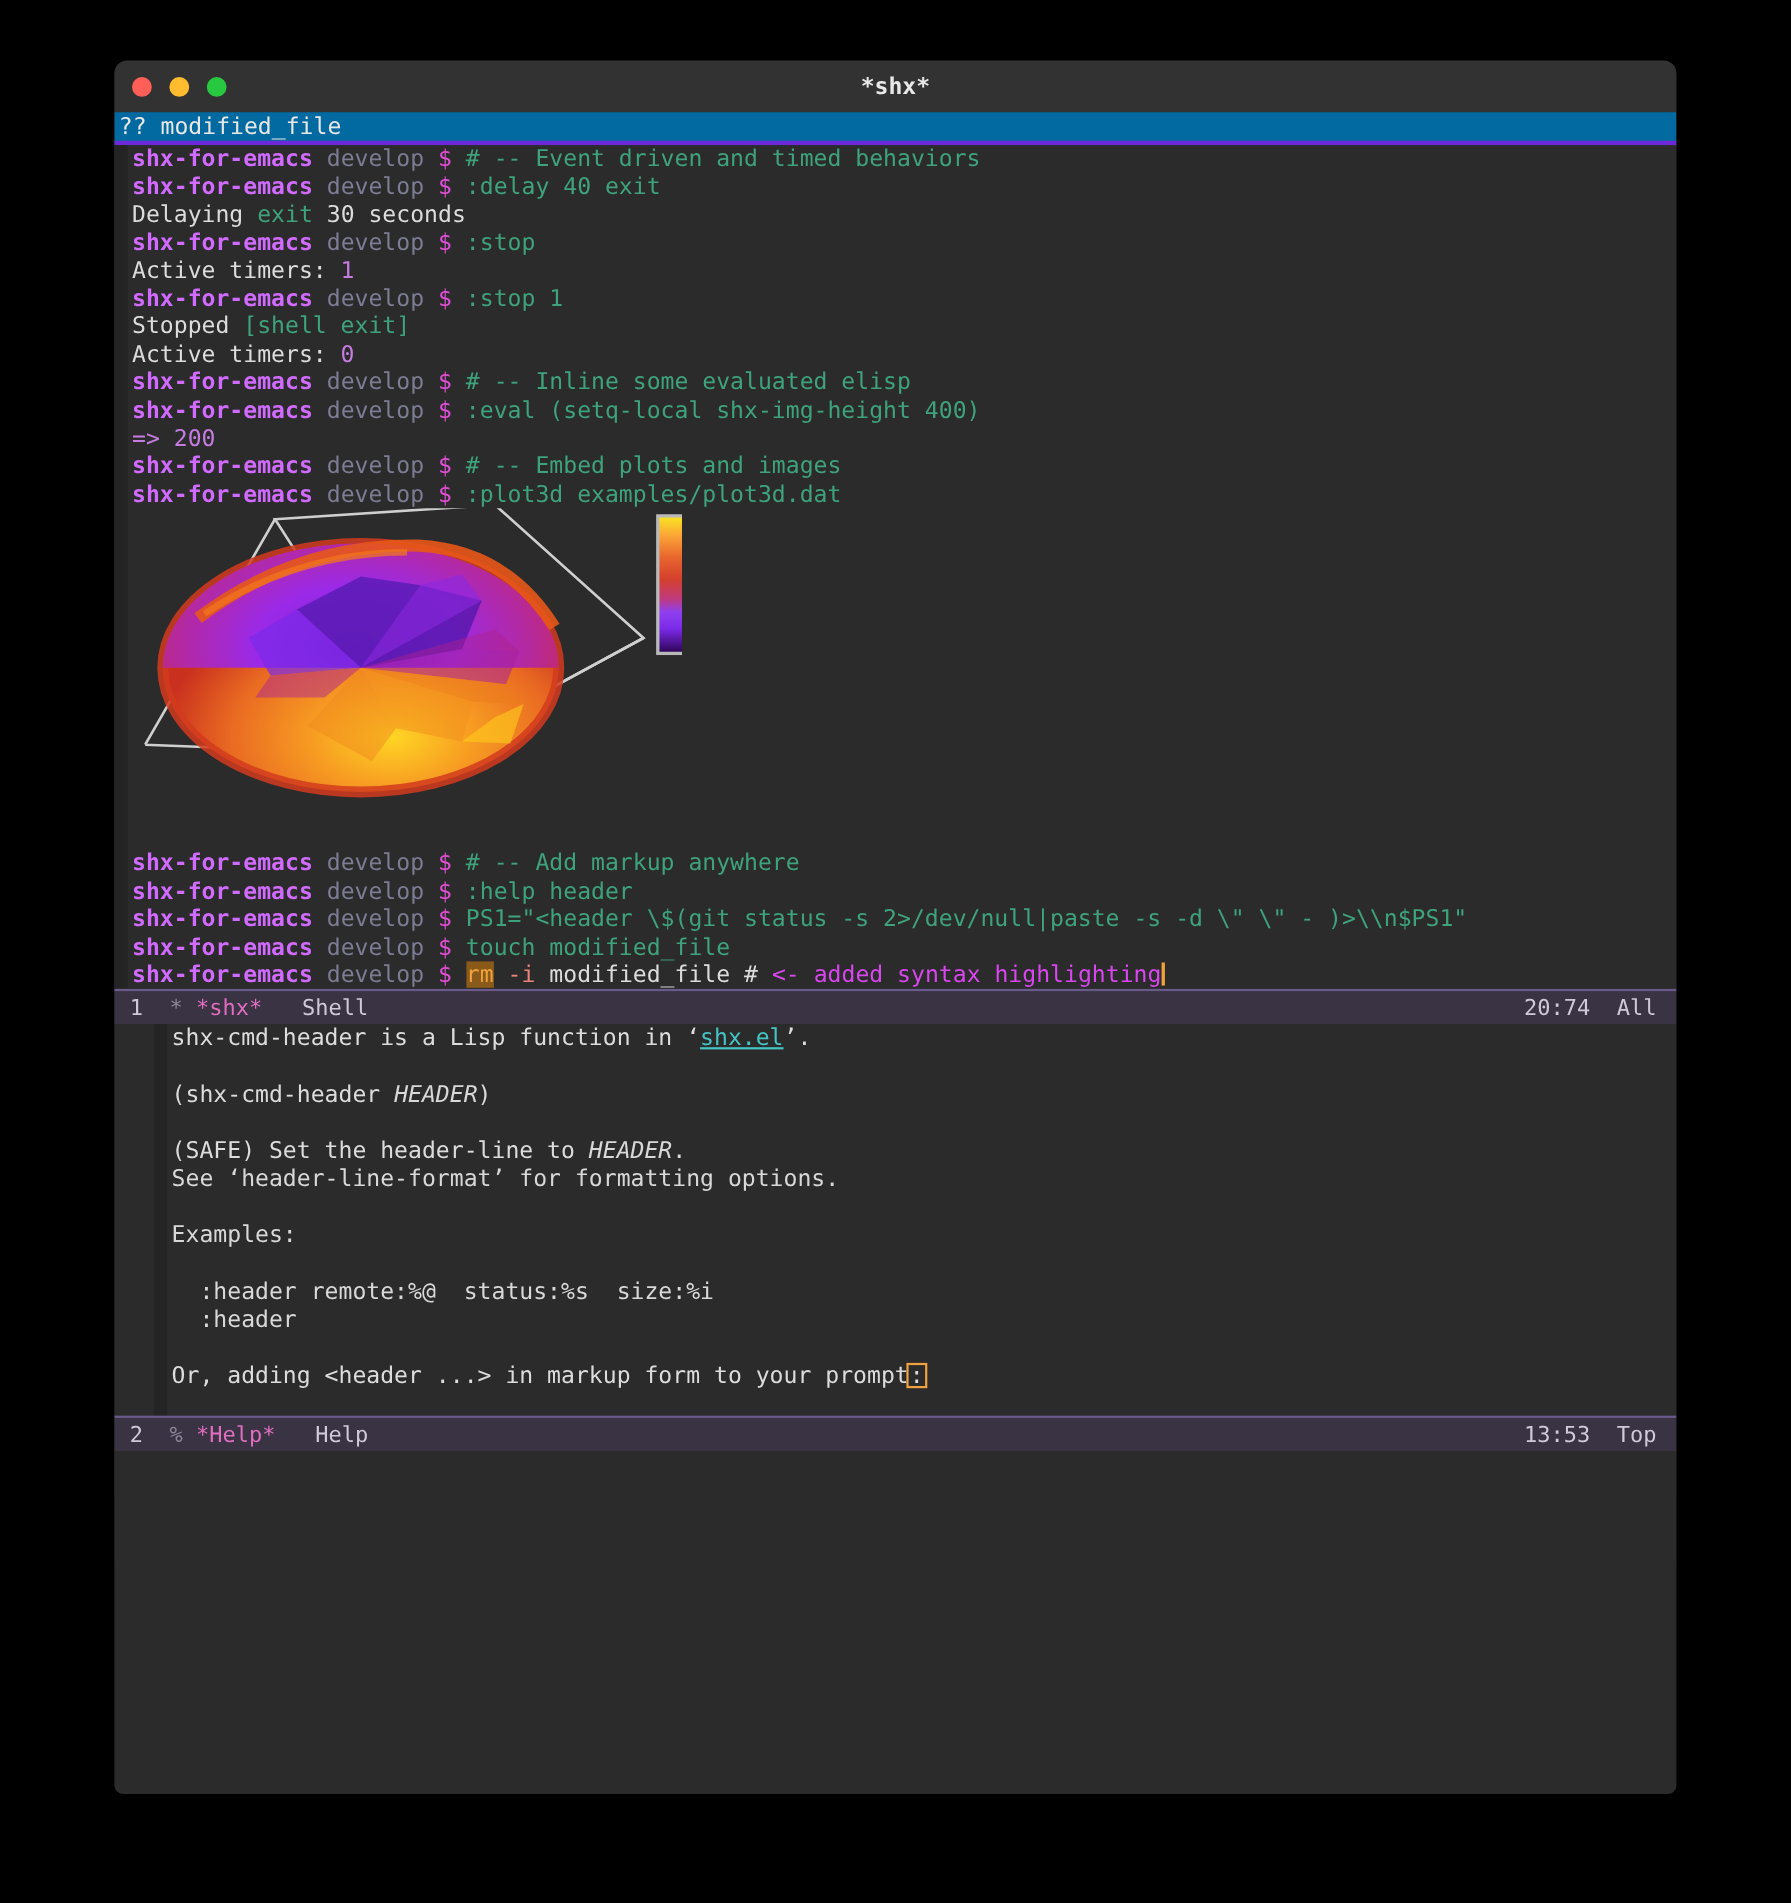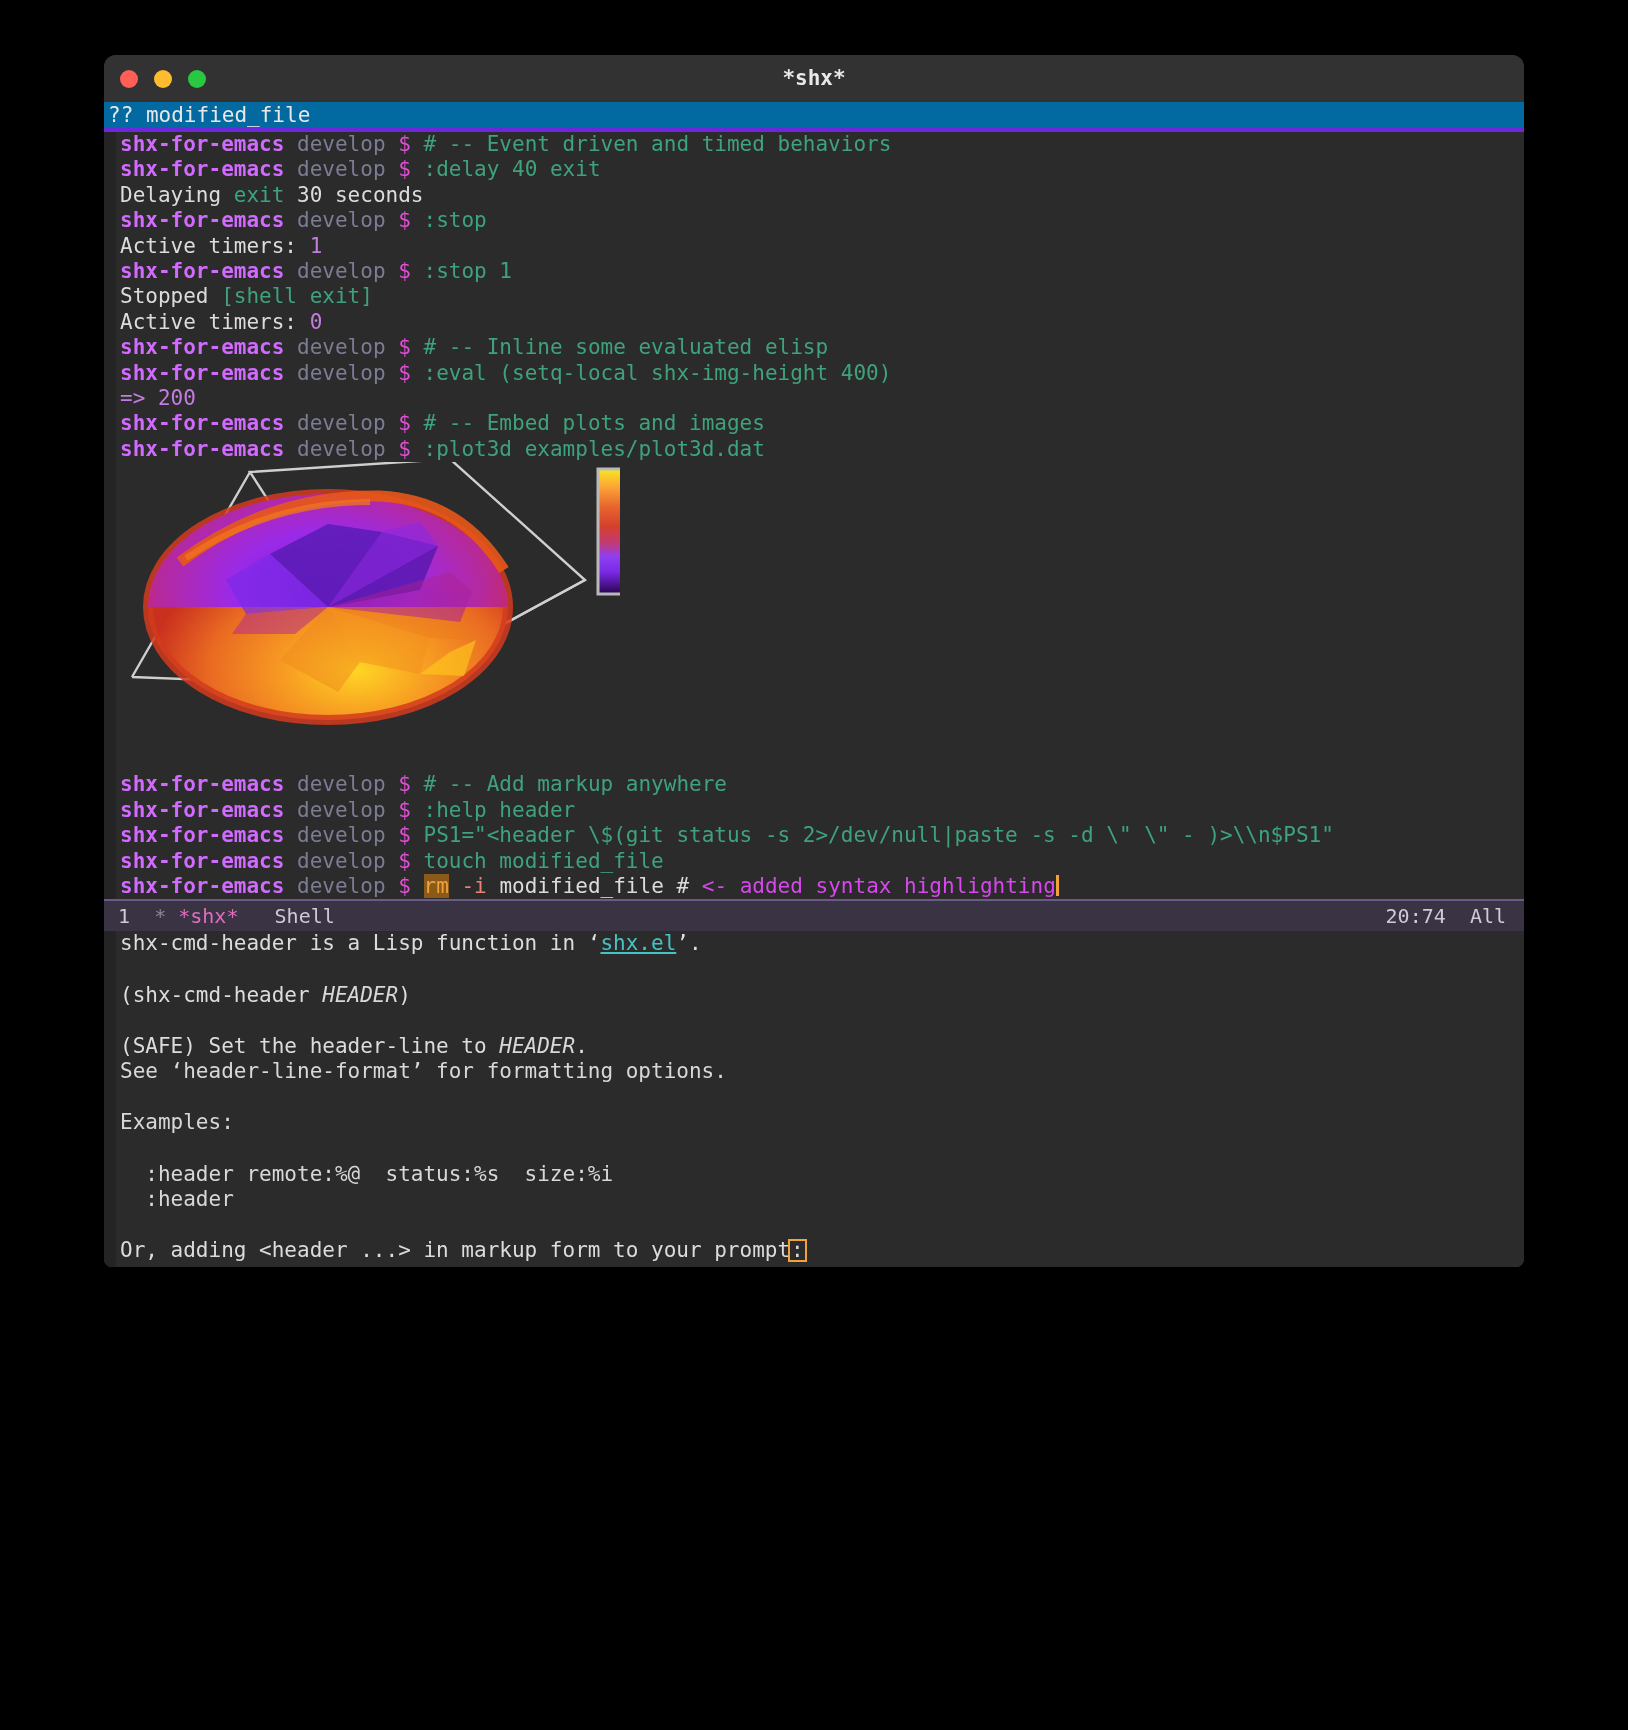--- a/index.html
+++ b/index.html
@@ -1,21 +1,21 @@
 <!DOCTYPE html>
 <html><head>
 <meta charset="utf-8">
 <style>
   html,body{margin:0;padding:0;background:#000;}
   body{width:1628px;height:1730px;font-family:"DejaVu Sans Mono","Liberation Mono",monospace;}
 
   .stage{position:relative;width:1628px;height:1730px;background:#000;overflow:hidden;}
 
   
-  .window{position:absolute;left:104px;top:55px;width:1420px;height:1212px;
+  .window{position:absolute;left:104px;top:55px;width:1420px;height:1576px;
           background:#2b2b2b;border-radius:12px 12px 8px 8px;overflow:hidden;}
 
   .titlebar{height:47px;background:#323232;position:relative;}
   .traffic{position:absolute;left:16px;top:15px;display:flex;gap:16px;}
   .dot{width:18px;height:18px;border-radius:50%;}
   .dot.red{background:#ff5f57;}
   .dot.yellow{background:#febc2e;}
   .dot.green{background:#28c840;}
   .wintitle{position:absolute;left:0;right:0;top:11px;text-align:center;
             color:#e8e8e8;font-size:21px;font-family:"DejaVu Sans Mono","Liberation Mono",monospace;font-weight:bold;}
@@ -55,21 +55,21 @@
   
   .modeline{height:30px;background:#3a3344;border-top:2px solid #6a5a8a;
             color:#cfc9d8;font-size:20px;line-height:30px;position:relative;
             font-family:"DejaVu Sans Mono","Liberation Mono",monospace;}
   .ml-left{position:absolute;left:14px;top:0;white-space:pre;}
   .ml-right{position:absolute;right:18px;top:0;white-space:pre;}
   .ml-sep{color:#8c8598;}
   .ml-buf{color:#e06ec0;}
 
   
-  .helpbuf{position:relative;background:#2b2b2b;height:356px;}
+  .helpbuf{position:relative;background:#2b2b2b;height:356px;margin-left:36px;}
   .hline{font-size:21px;line-height:25.6px;white-space:pre;color:#d8d8d8;
          padding-left:16px;font-family:"DejaVu Sans Mono","Liberation Mono",monospace;}
   .hlink{color:#45c4c4;text-decoration:underline;}
   .hitalic{font-style:italic;color:#d8d8d8;}
   .hollow-cursor{display:inline-block;border:2px solid #f0a23c;color:#d8d8d8;
                  padding:0 1px;margin:0 -2px;line-height:19px;}
 
   .bottompad{height:40px;background:#2b2b2b;}
 </style>
 </head>

